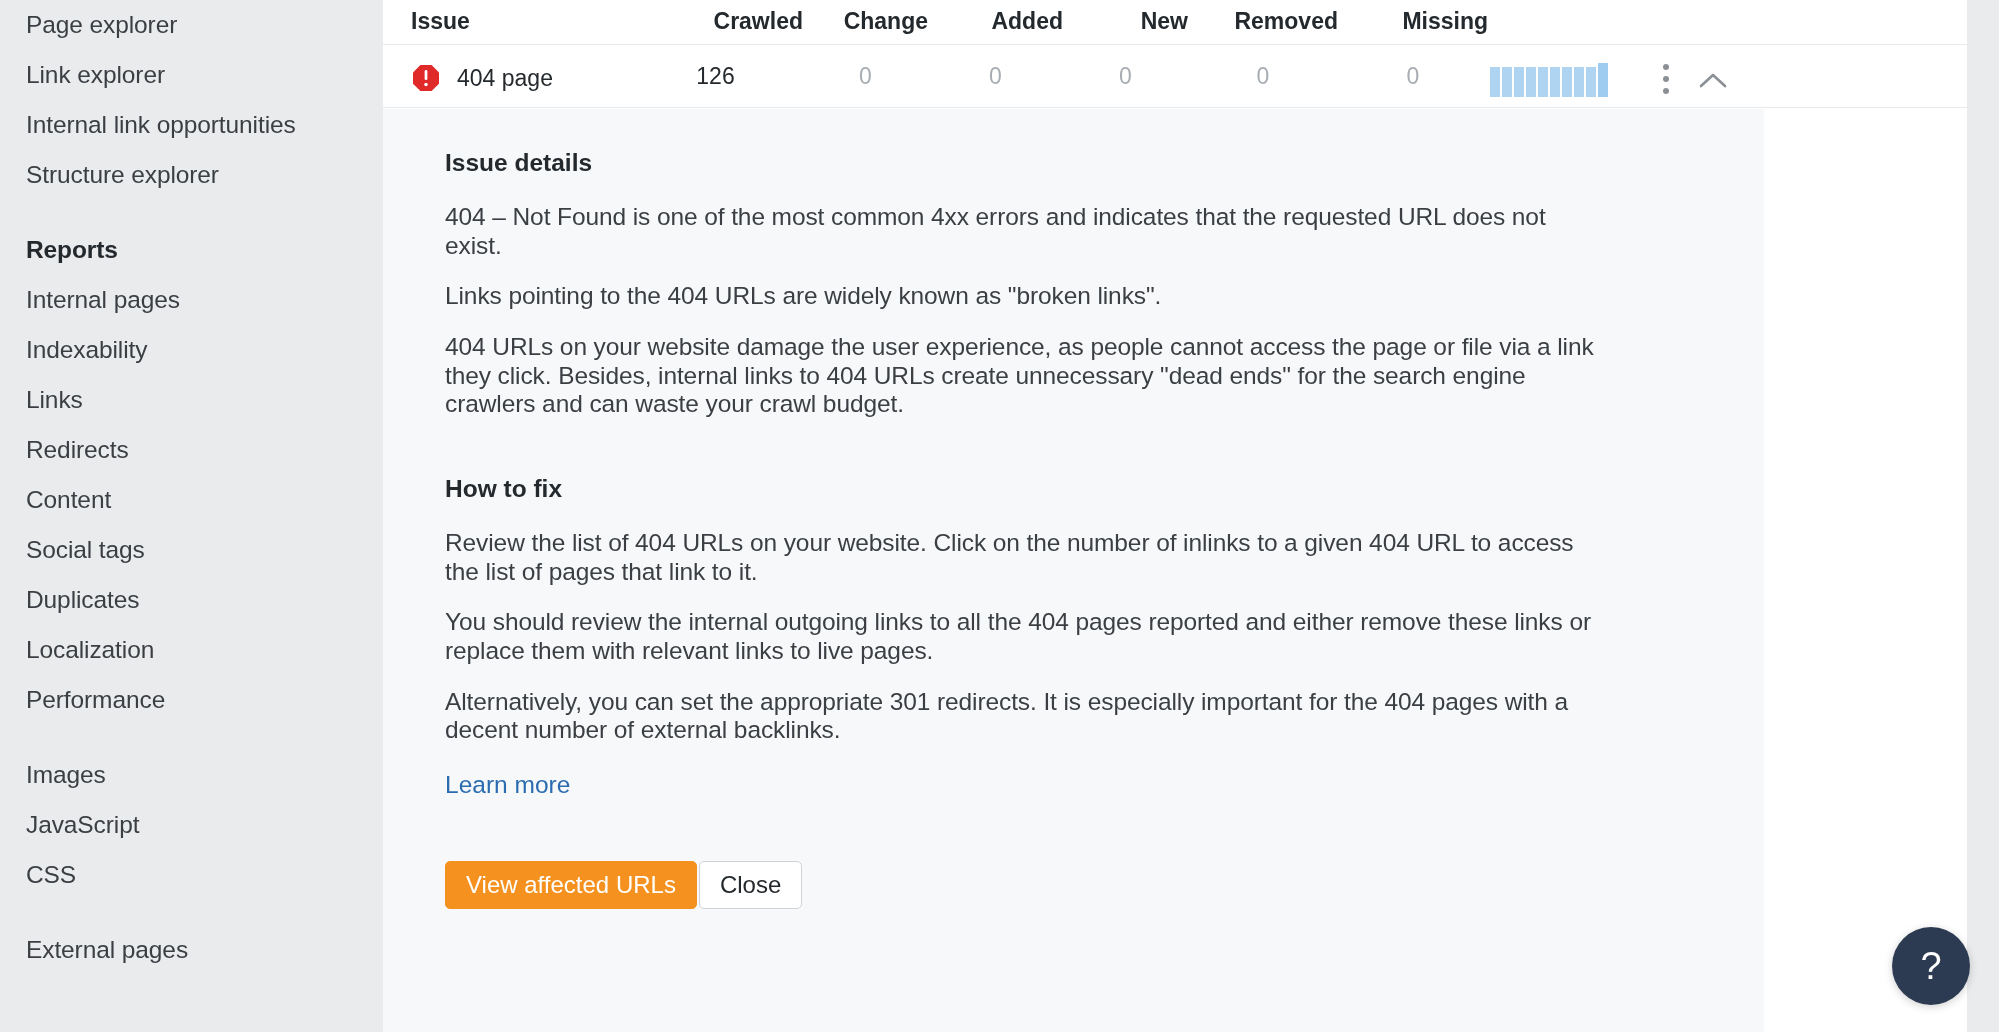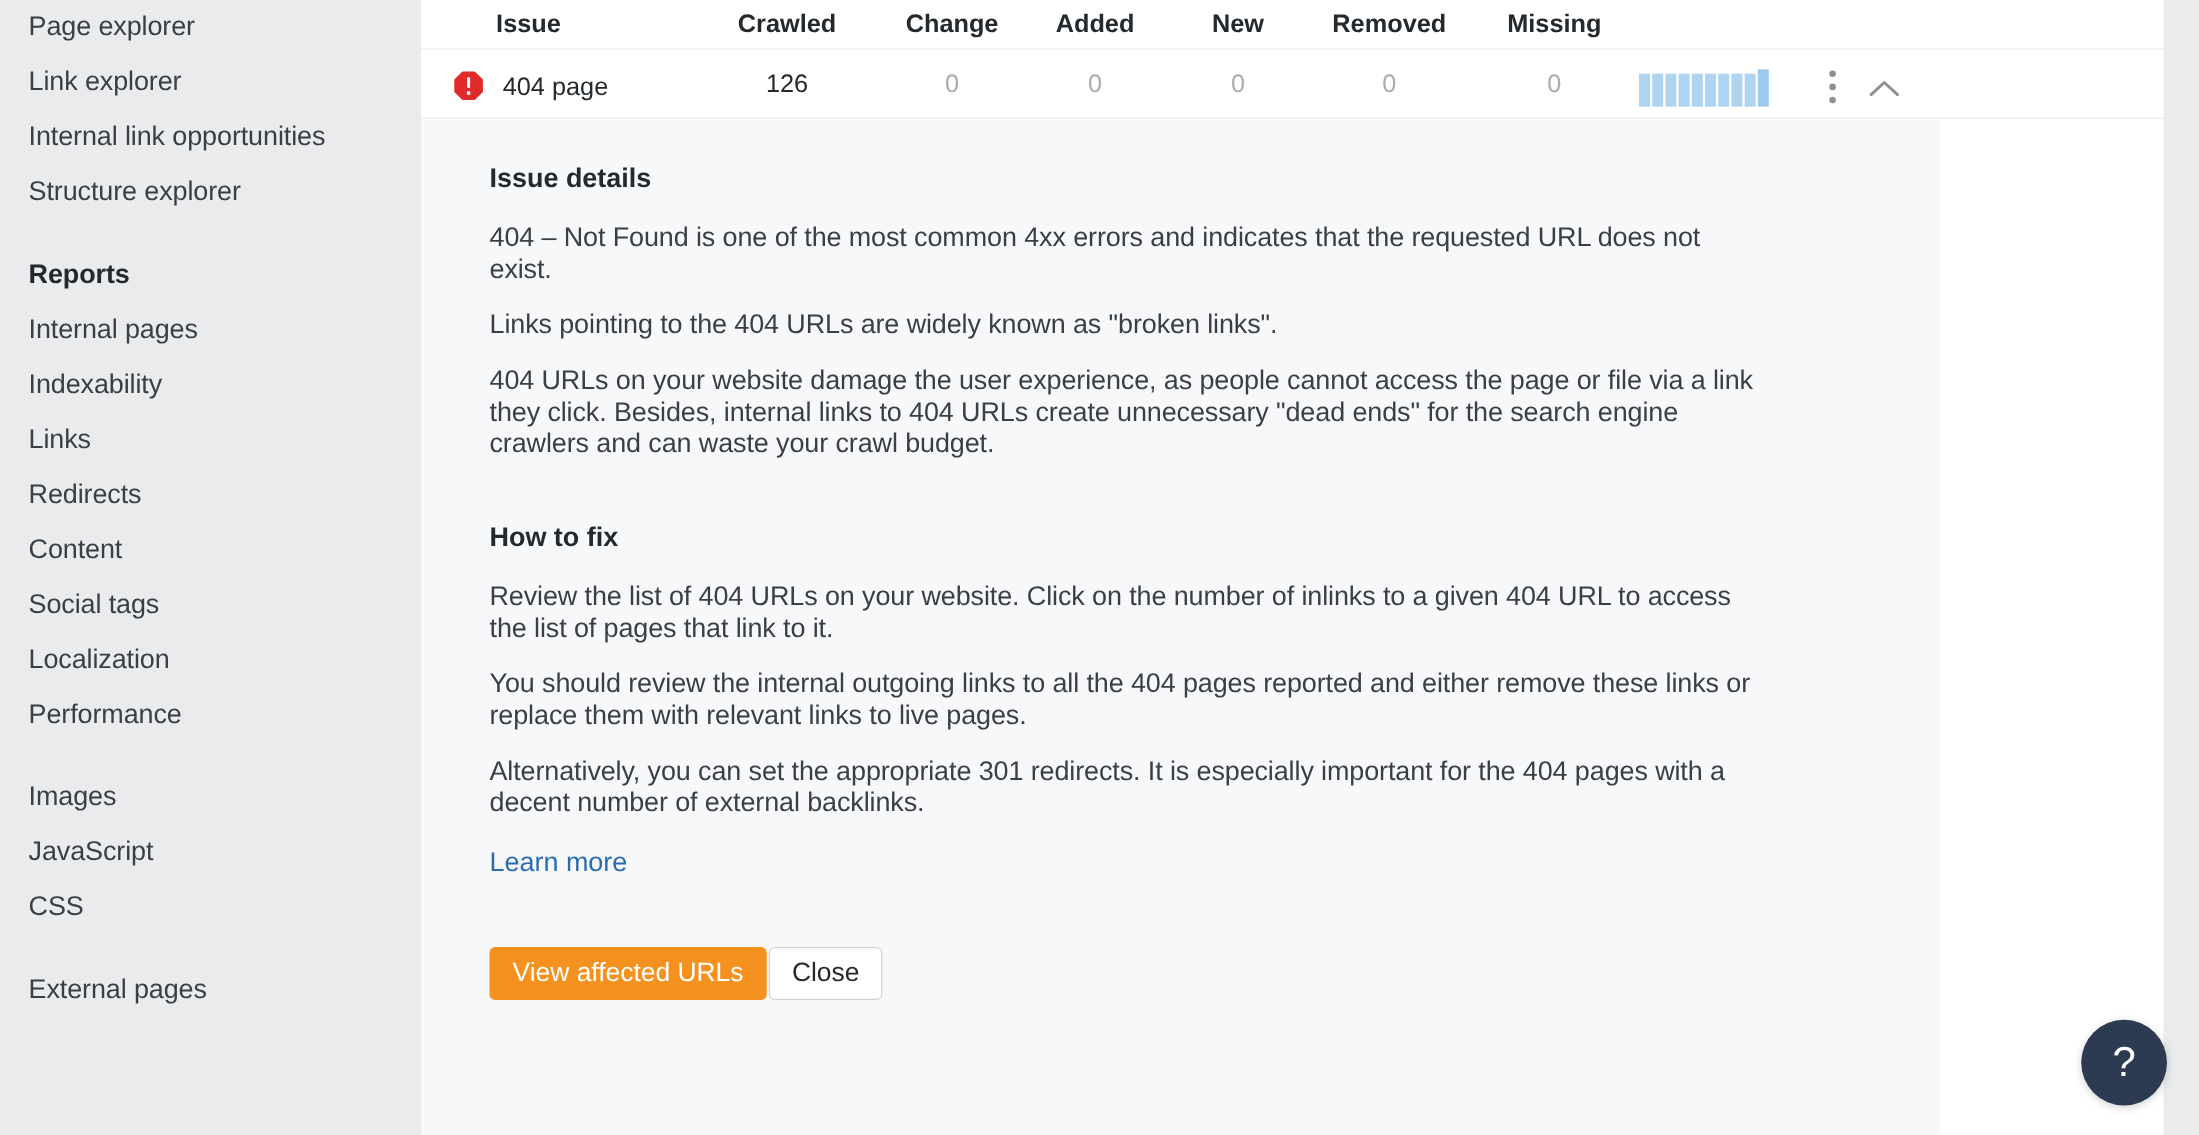--- a/index.html
+++ b/index.html
@@ -94,22 +94,22 @@
   .col.num { text-align: center; }
 
   .c-issue   { left: 28px; }
   .c-crawled { left: 245px;  width: 175px; }
   .c-change  { left: 420px;  width: 125px; }
   .c-added   { left: 545px;  width: 135px; }
   .c-new     { left: 680px;  width: 125px; }
   .c-removed { left: 805px;  width: 150px; }
   .c-missing { left: 955px;  width: 150px; }
 
-  .head-label { display: inline-block; width: 100%; text-align: center; }
-  .c-issue .head-label { text-align: left; margin-left: 40px; }
+  .head-label { display: inline-block; width: 100%; text-align: right; }
+  .c-issue .head-label { text-align: left; }
 
   .zero { color: #a7adb3; }
 
   .issue-cell {
     display: flex;
     align-items: center;
     gap: 16px;
   }
   .err-icon { width: 30px; height: 30px; display: block; }
 
@@ -264,20 +264,21 @@
 
     <div class="nav-gap"></div>
 
     <div class="nav-item section">Reports</div>
     <div class="nav-item">Internal pages</div>
     <div class="nav-item">Indexability</div>
     <div class="nav-item">Links</div>
     <div class="nav-item">Redirects</div>
     <div class="nav-item">Content</div>
     <div class="nav-item">Social tags</div>
+    <div class="nav-item">Duplicates</div>
     <div class="nav-item">Localization</div>
     <div class="nav-item">Performance</div>
 
     <div class="nav-gap"></div>
 
     <div class="nav-item">Images</div>
     <div class="nav-item">JavaScript</div>
     <div class="nav-item">CSS</div>
 
     <div class="nav-gap"></div>

